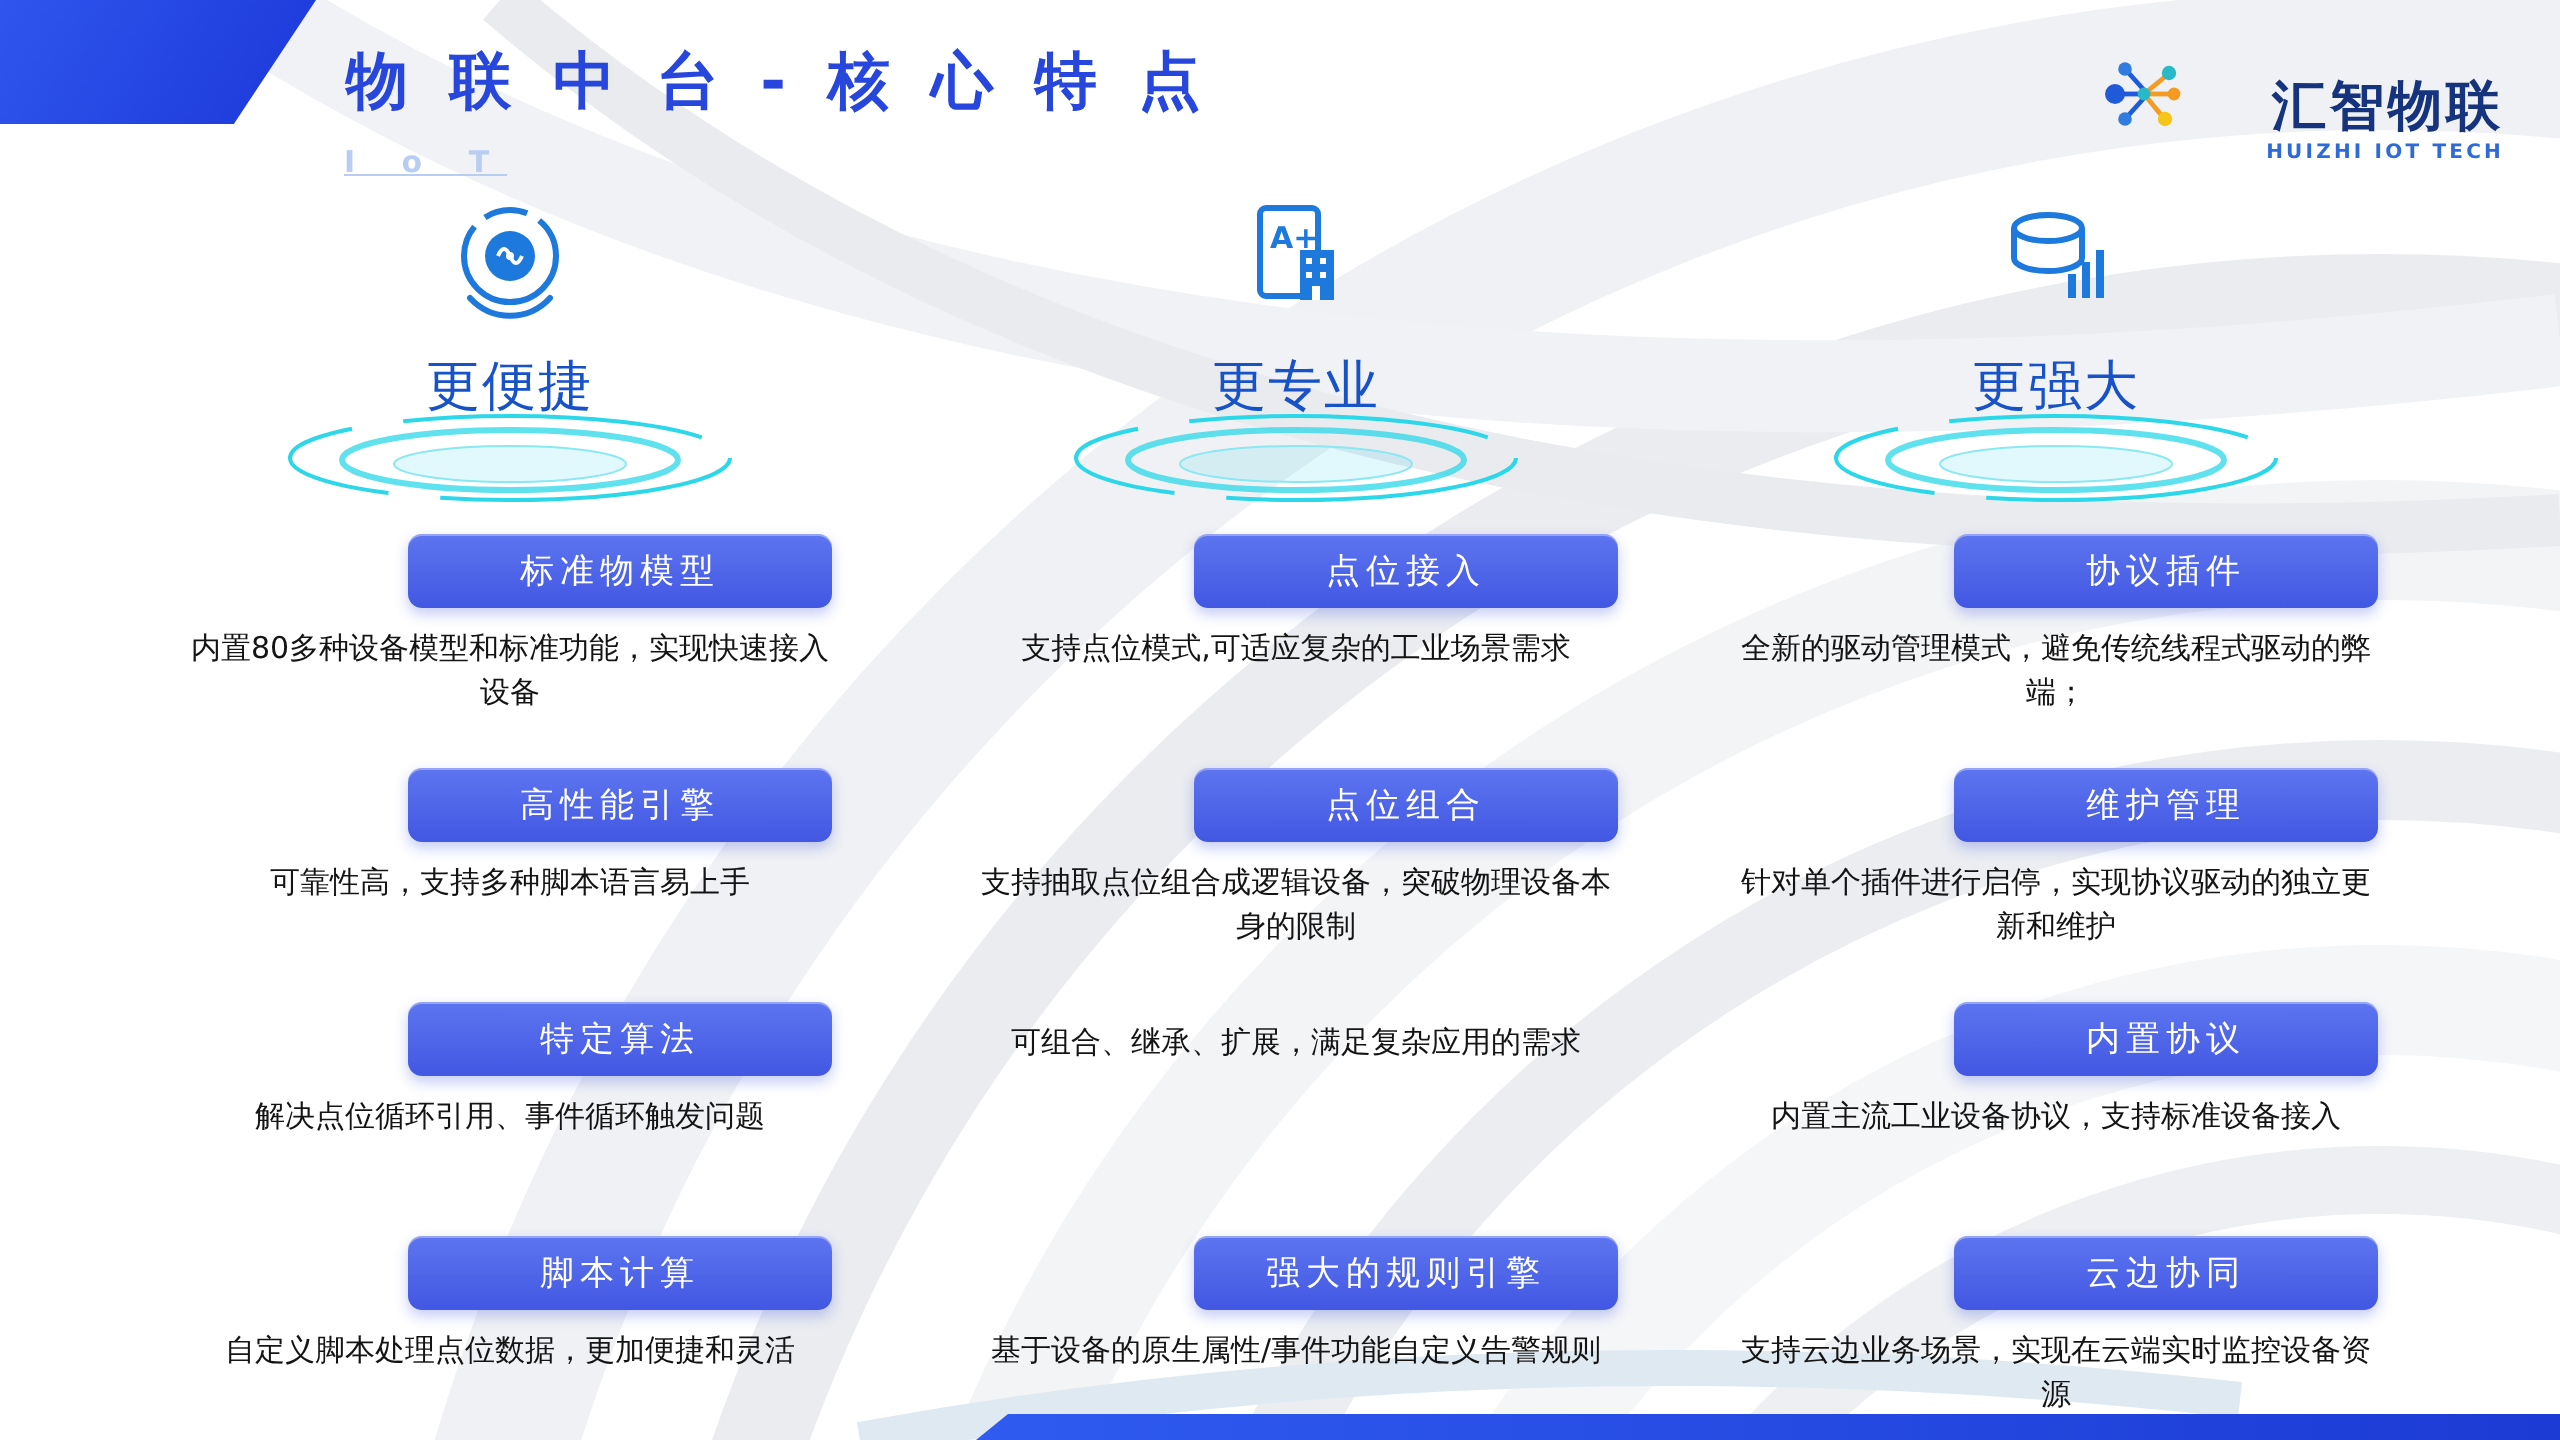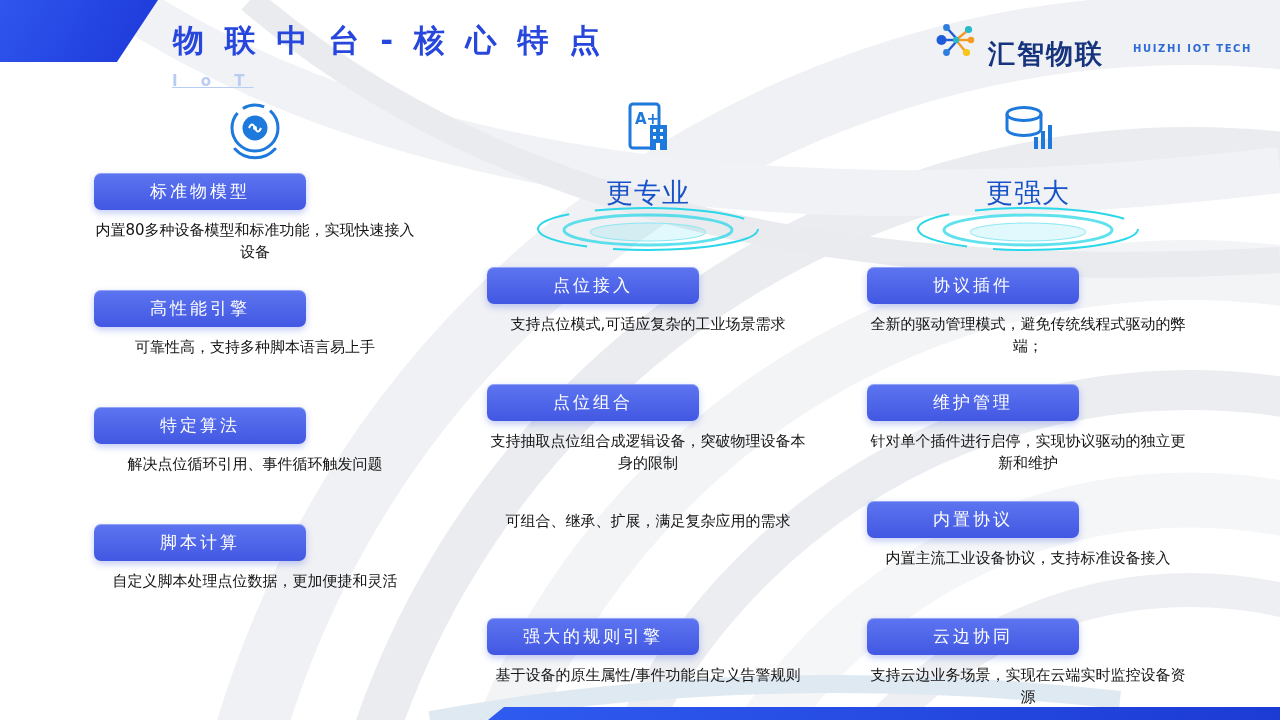--- a/index.html
+++ b/index.html
@@ -25,21 +25,21 @@
     white-space:nowrap;
   }
   .page-subtitle {
     position:absolute; left:172px; top:72px; z-index:3;
     font-size:15px; font-weight:bold; color:#b9cdf3; letter-spacing:9px;text-decoration:underline;
   }
   .logo {
     position:absolute; right:28px; top:16px; z-index:3;
     display:flex; align-items:center; gap:9px;
   }
-  .logo-texts { display:flex; flex-direction:row; align-items:flex-start;margin-top:24px; }
+  .logo-texts { display:flex; flex-direction:column; align-items:flex-end;margin-top:24px; }
   .logo-cn { font-size:27px; font-weight:bold; color:#16337e; letter-spacing:2px; line-height:1.05; }
   .logo-en { font-size:10px; font-weight:bold; color:#2e6bd8; letter-spacing:1.6px; margin-top:3px;padding-left:29px; }
 
   
   .column {
     position:absolute; top:95px; width:330px; z-index:2;
     display:flex; flex-direction:column; align-items:center;
   }
   .col-1 { left:90px; }
   .col-2 { left:483px; }
@@ -47,21 +47,21 @@
   .col-icon { height:74px; display:flex; align-items:center; justify-content:center; }
   .halo { position:relative; width:250px; height:88px; margin-top:6px; }
   .col-heading {
     position:absolute; left:50%; transform:translateX(-50%); top:0; z-index:2;
     font-size:27px; color:#1752c8; white-space:nowrap; letter-spacing:1px;
     font-family:"DejaVu Serif","Liberation Serif",serif;
   }
   .rings { position:absolute; left:50%; transform:translateX(-50%); top:26px; }
 
   .items { display:flex; flex-direction:column; align-items:center; margin-top:4px; }
-  .feature { height:117px; display:flex; flex-direction:column; align-items:flex-start; }
+  .feature { height:117px; display:flex; flex-direction:column; align-items:flex-end; }
   .pill {
     width:212px; height:37px; border-radius:7px;
     background:linear-gradient(180deg,#5d75f0 0%,#4257e2 100%);
     box-shadow:0 3px 7px rgba(40,70,220,.28), inset 0 1px 0 rgba(255,255,255,.35);
     color:#ffffff; font-size:17px; letter-spacing:3px;
     display:flex; align-items:center; justify-content:center;
     flex:0 0 auto;
   }
   .desc {
     margin-top:10px; width:322px;
@@ -127,20 +127,28 @@
 <div class="column col-1">
   <div class="col-icon">
     <svg width="70" height="70" viewBox="0 0 70 70">
       <circle cx="35" cy="31" r="23" fill="none" stroke="#1d79dc" stroke-width="3" stroke-dasharray="88 7 22 7"></circle>
       <circle cx="35" cy="31" r="12.5" fill="#1d79dc"></circle>
       <path d="M29 31 q3 -7 6 0 t6 0" stroke="#ffffff" stroke-width="2" fill="none"></path>
       <circle cx="35" cy="31" r="2" fill="#ffffff"></circle>
       <path d="M15 52 a27 27 0 0 0 40 0" fill="none" stroke="#1d79dc" stroke-width="3" stroke-linecap="round"></path>
     </svg>
   </div>
+  <div class="halo">
+    <div class="col-heading">更便捷</div>
+    <svg class="rings" width="236" height="58" viewBox="0 0 236 58">
+      <ellipse cx="118" cy="28" rx="110" ry="21" fill="none" stroke="#2bd7e8" stroke-width="2" stroke-dasharray="150 26 90 26"></ellipse>
+      <ellipse cx="118" cy="29" rx="84" ry="15" fill="none" stroke="#2bd7e8" stroke-width="3" opacity="0.75"></ellipse>
+      <ellipse cx="118" cy="31" rx="58" ry="9" fill="rgba(43,215,232,0.14)" stroke="#8ae8f2" stroke-width="1"></ellipse>
+    </svg>
+  </div>
   <div class="items">
     <div class="feature">
       <div class="pill">
           <span>标准物模型</span>
         </div>
       <div class="desc">内置80多种设备模型和标准功能，实现快速接入设备</div>
     </div>
     <div class="feature">
       <div class="pill">
           <span>高性能引擎</span>

